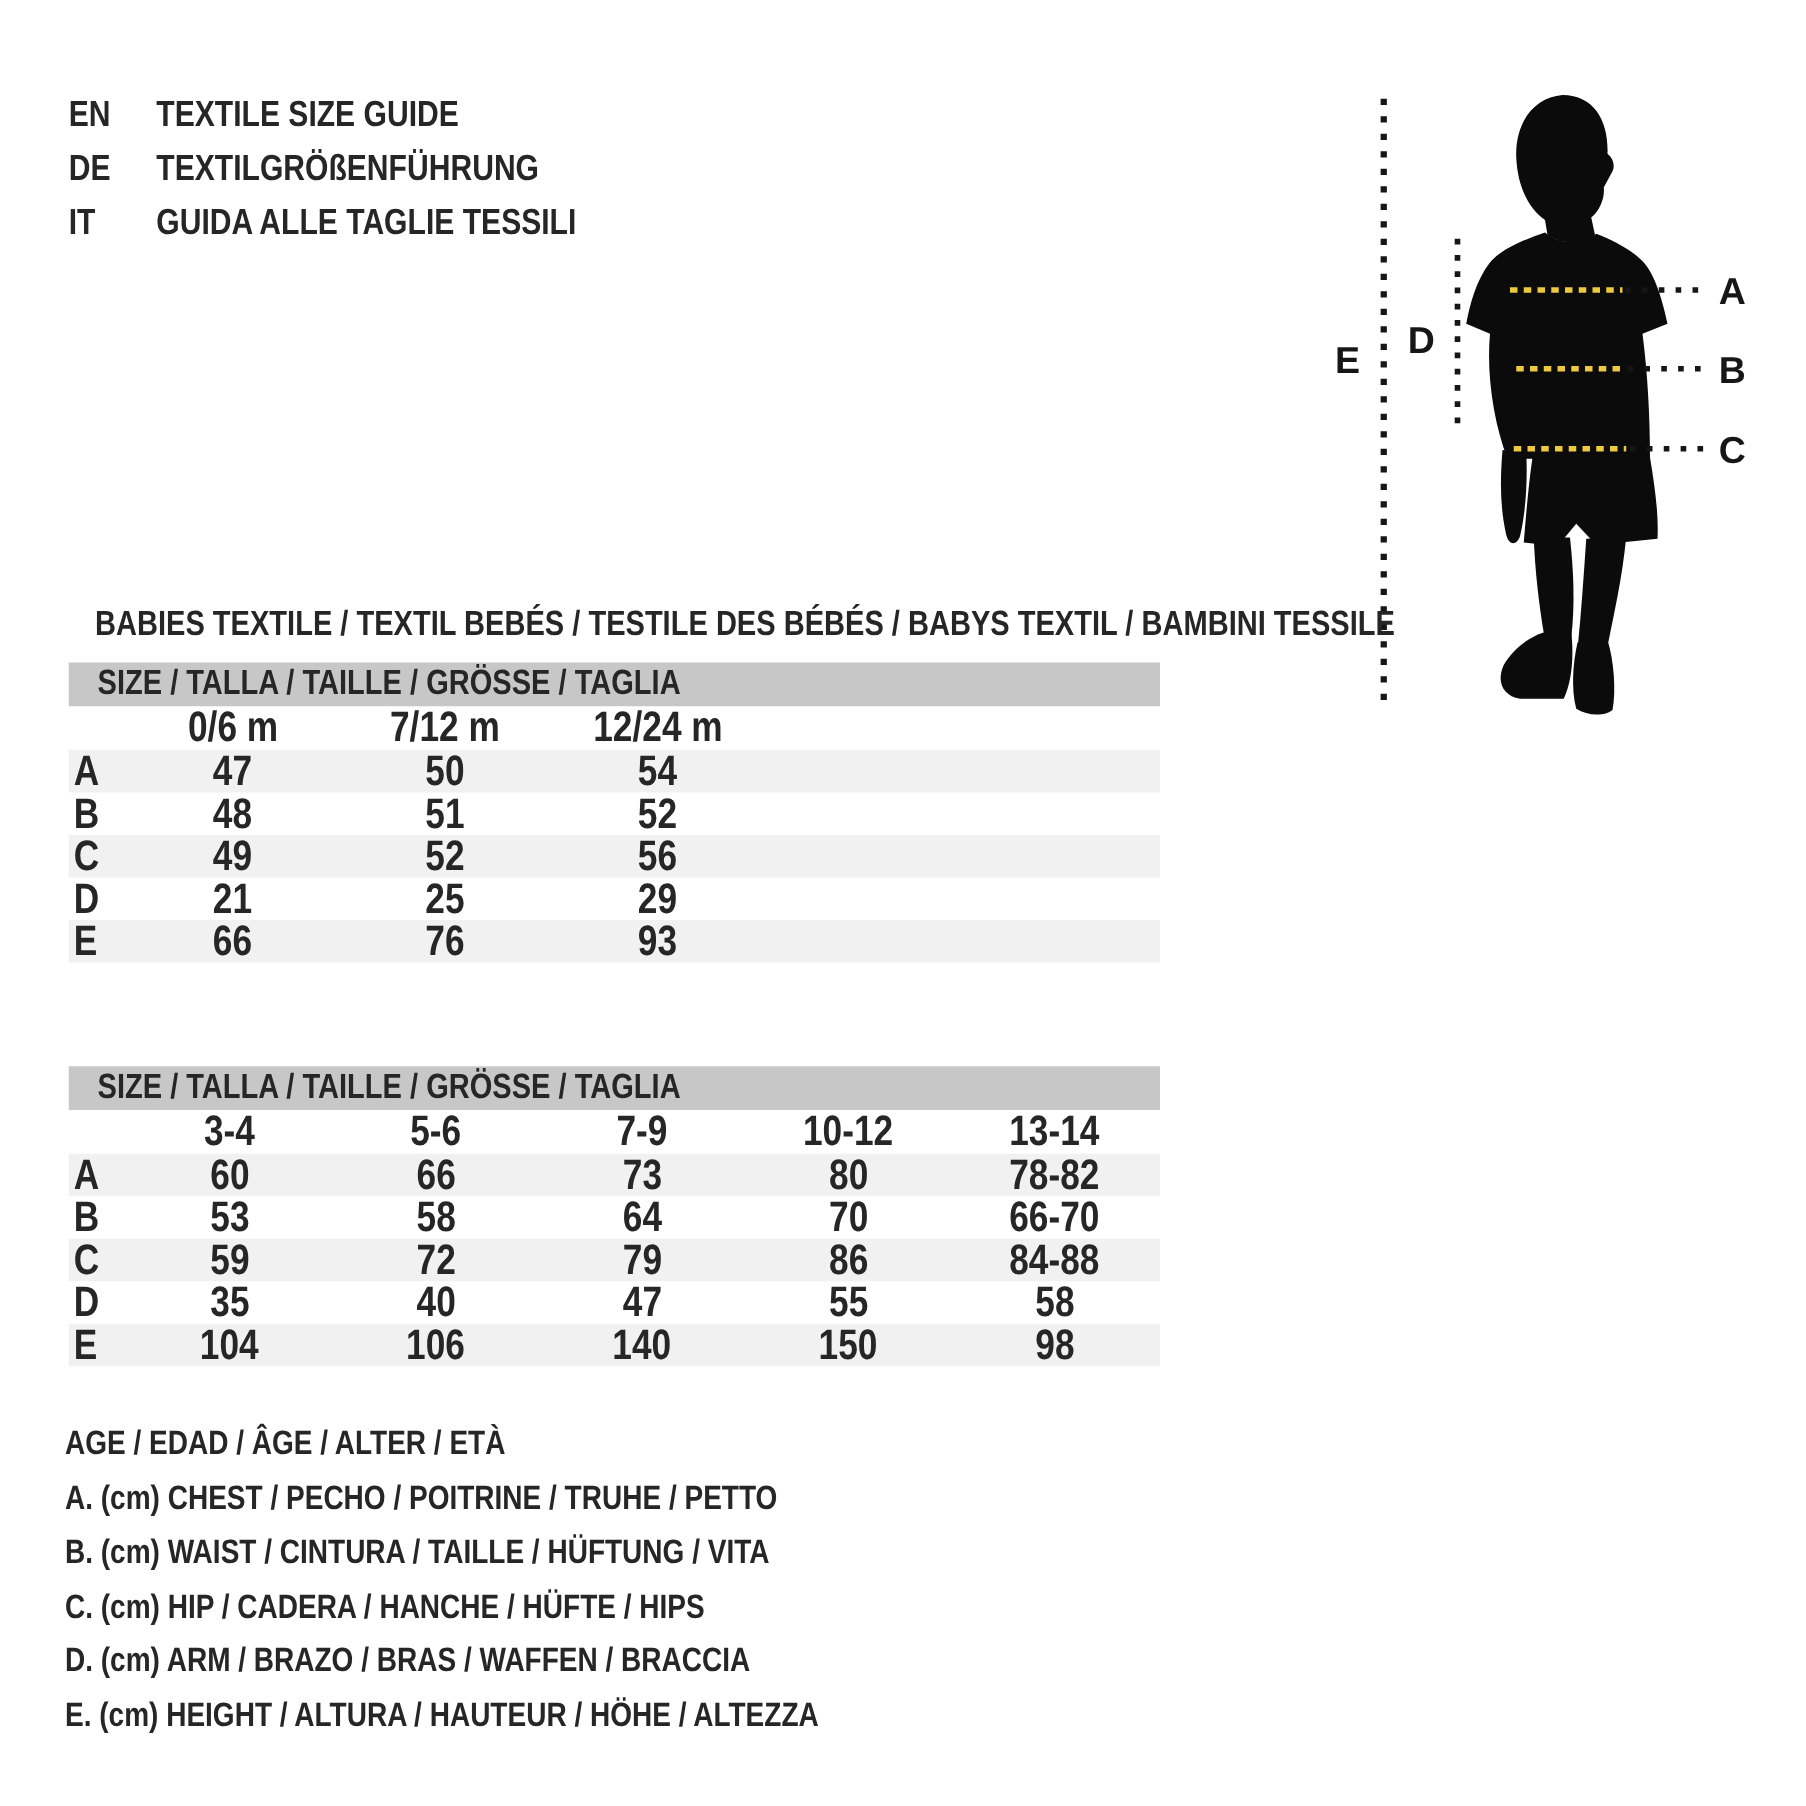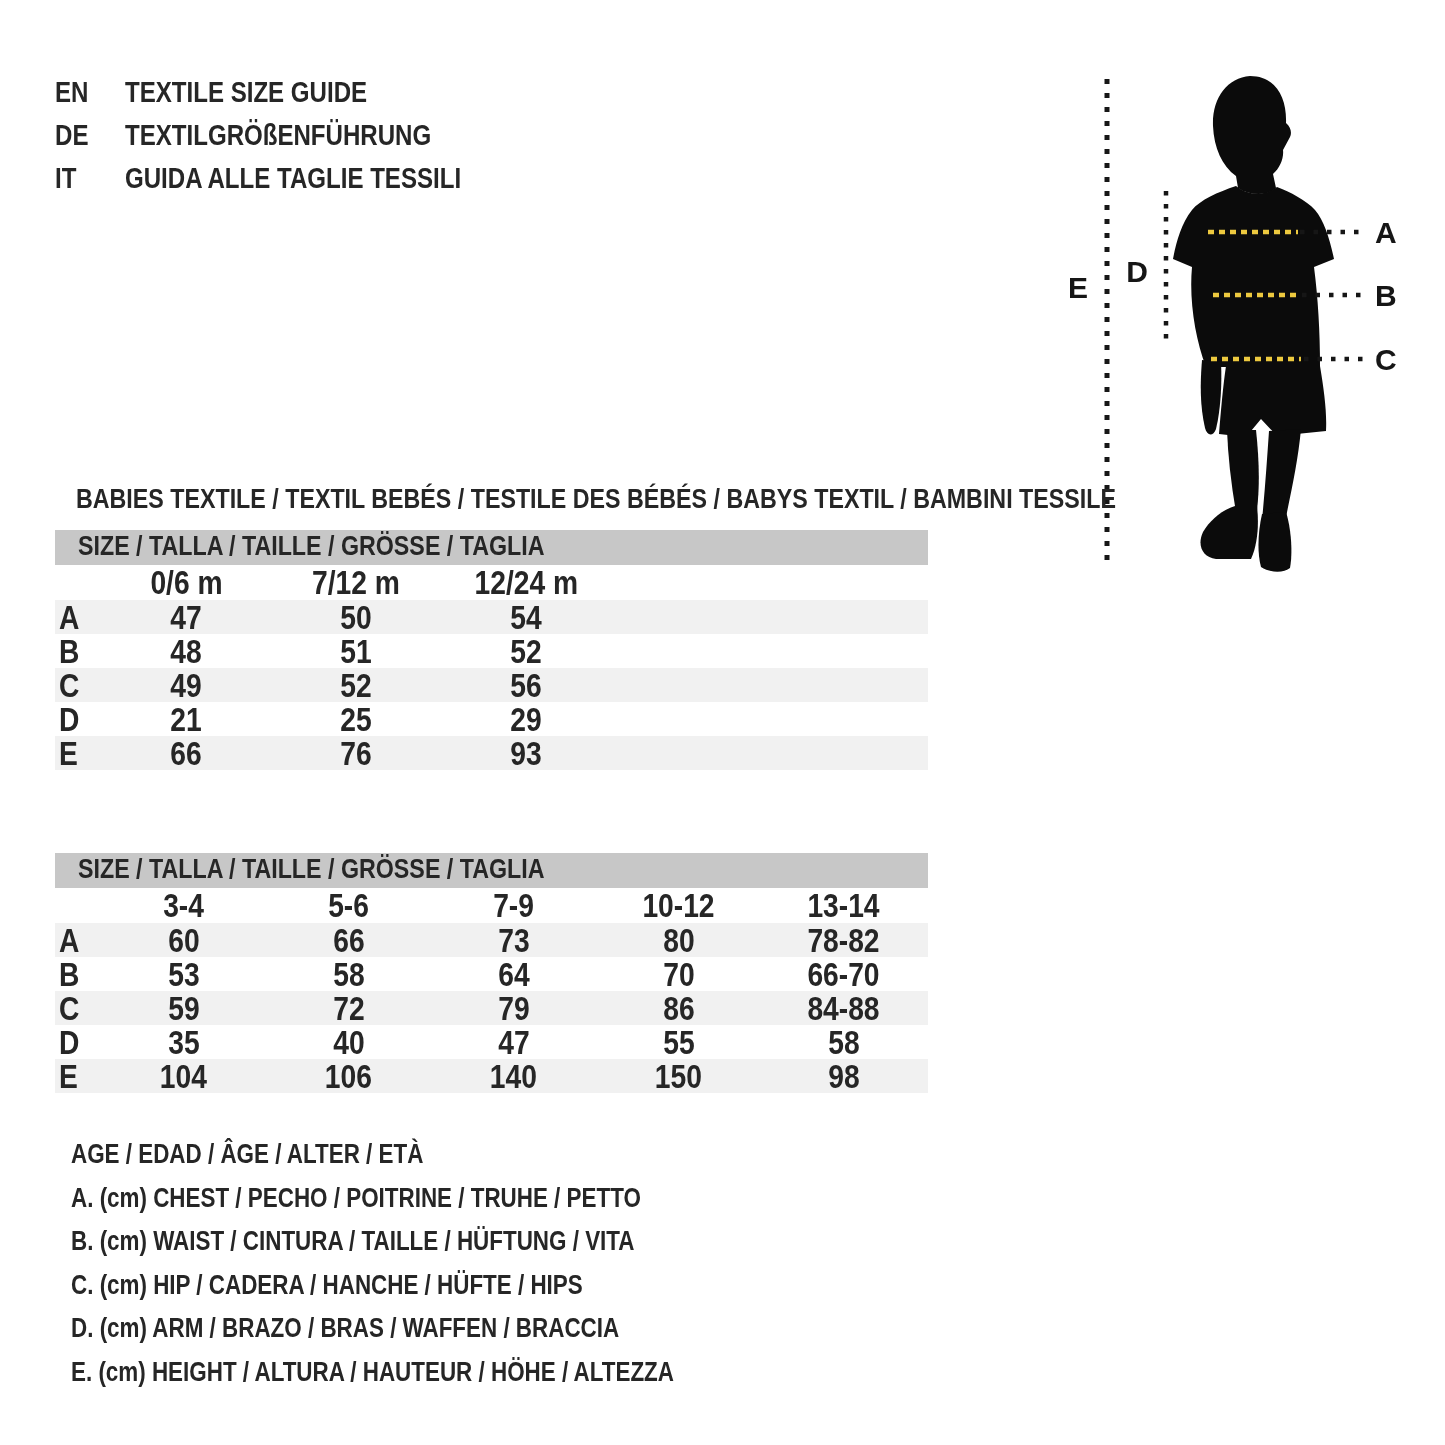--- a/index.html
+++ b/index.html
@@ -28,21 +28,21 @@
   .hrow{height:35px;}
   .trow,.hrow{display:flex;align-items:center;font-size:34px;}
   .trow{height:34px;}
   .stripe{background:#f1f1f1;}
   .cl{width:42px;padding-left:4px;}
   .cv{text-align:center;}
   .babies-table .cv{width:170px;}
   .children-table .cv{width:165px;}
 
   
-  .legend{position:absolute;left:71px;top:1133px;text-align:right;}
+  .legend{position:absolute;left:52px;top:1133px;text-align:right;}
   .legend-line{height:43.5px;display:flex;align-items:center;font-size:27px;}
 
   
   .figure{position:absolute;left:1030px;top:60px;width:415px;height:540px;}
   .figure text{font-family:"Liberation Sans",sans-serif;font-weight:700;fill:#161616;font-size:30px;}
 </style>
 </head>
 <body>
 
 <div class="page">

